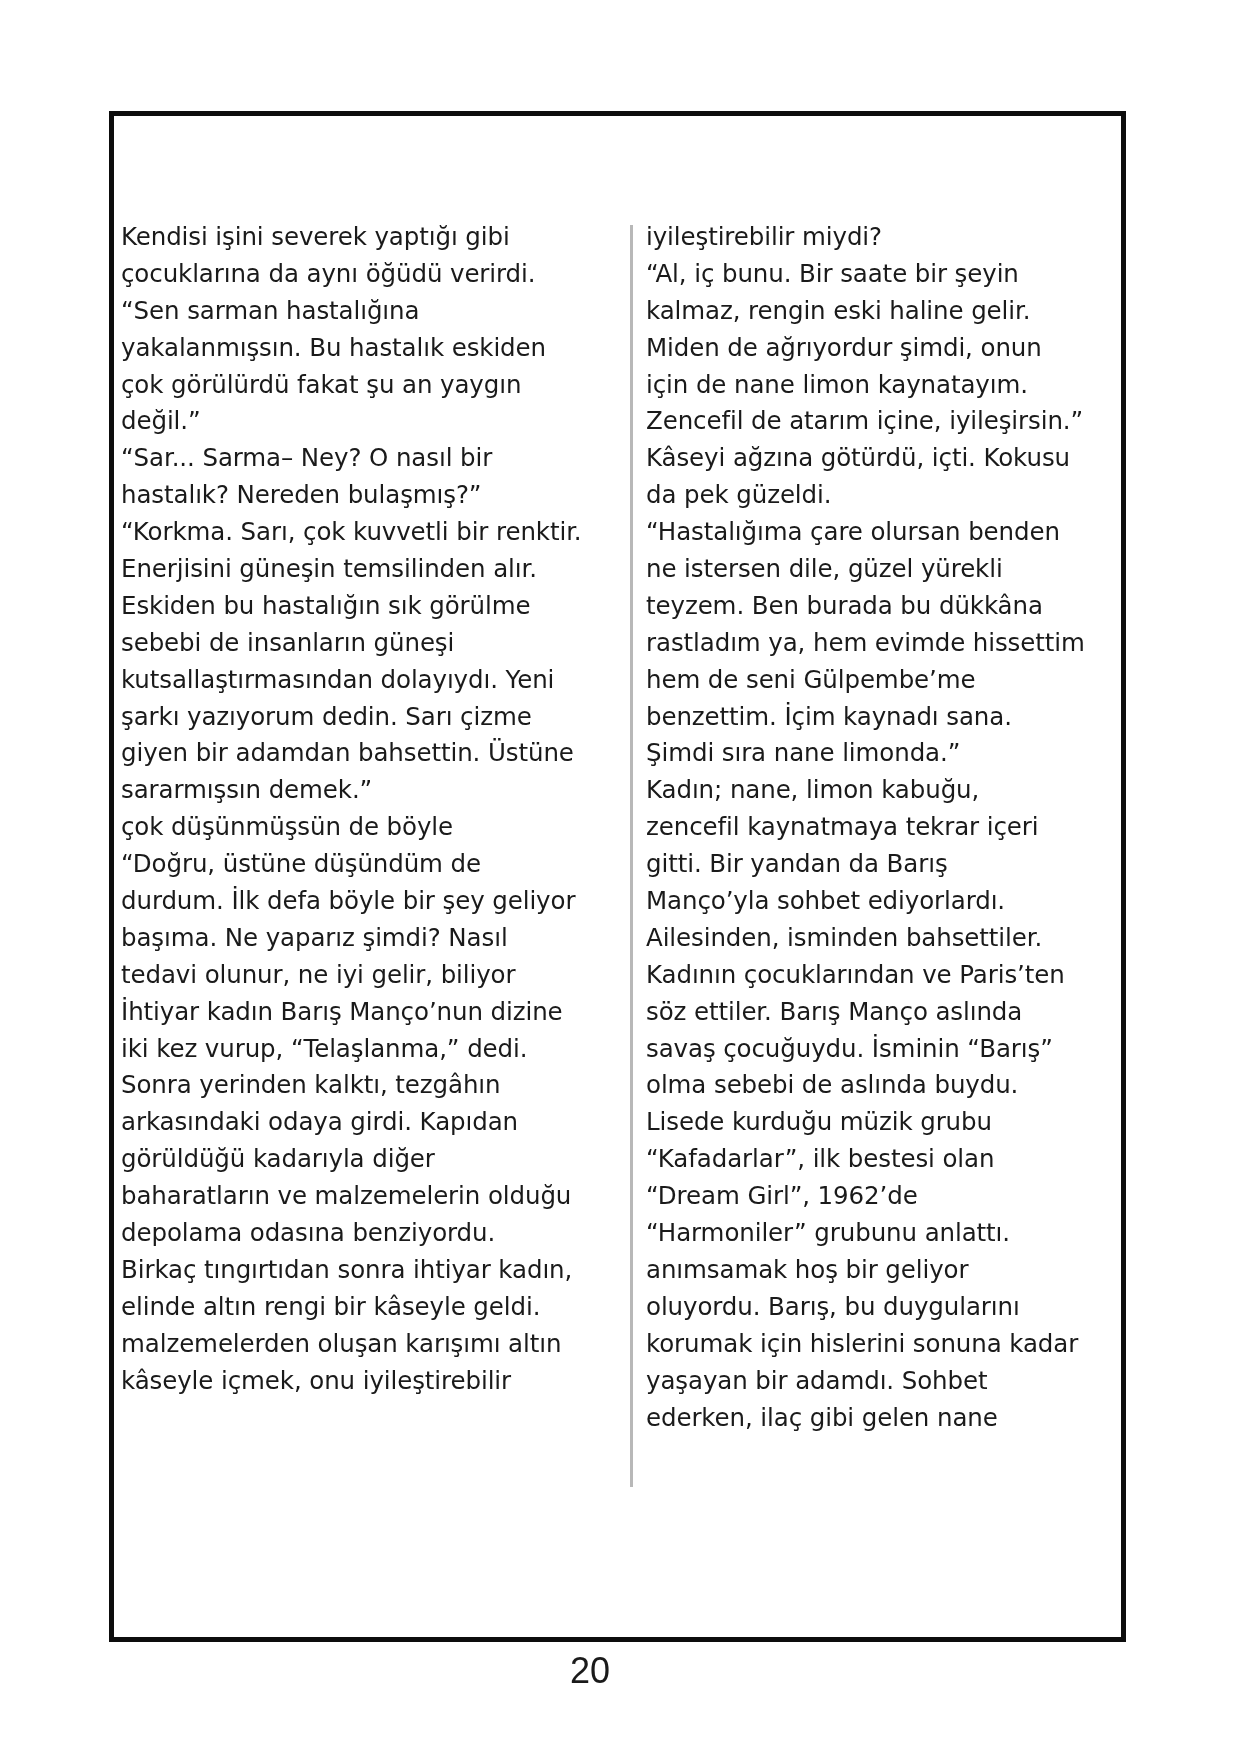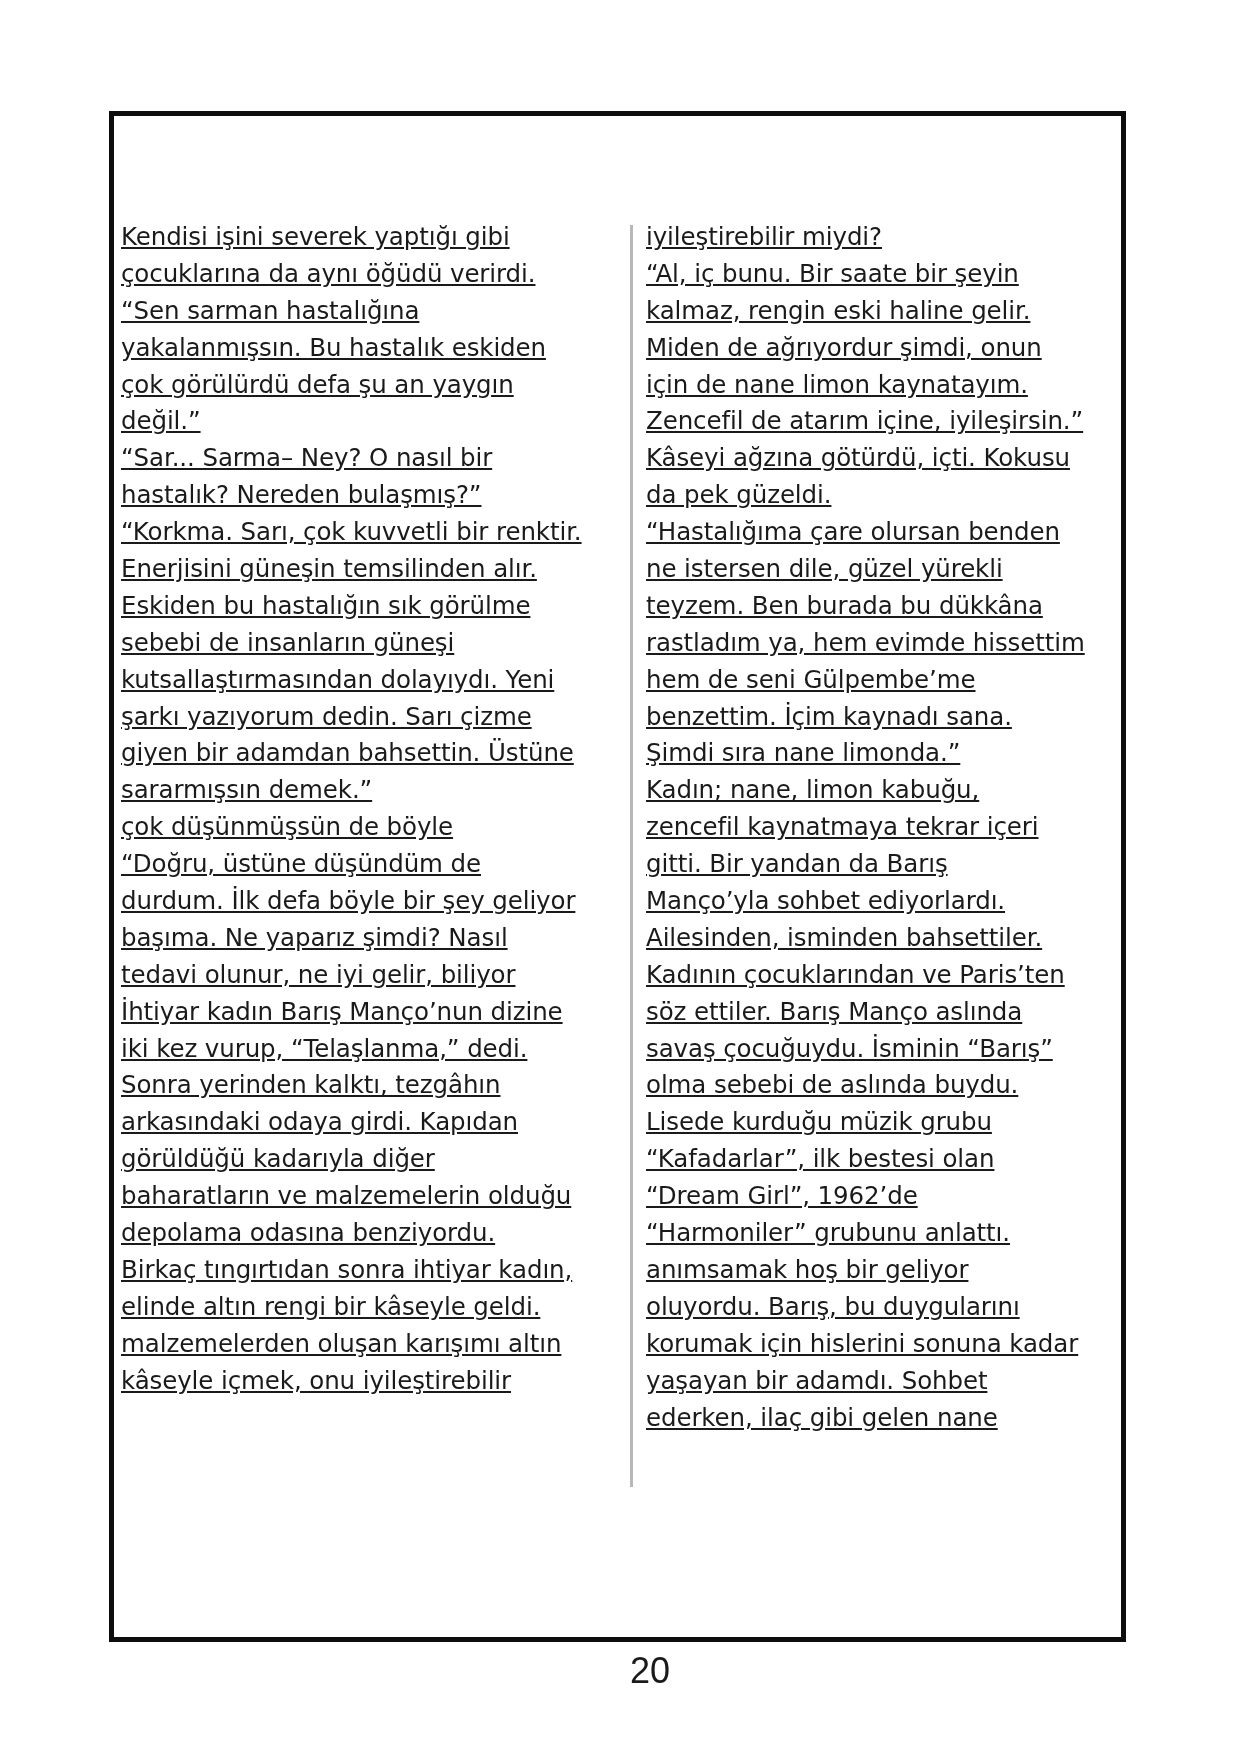--- a/index.html
+++ b/index.html
@@ -24,21 +24,20 @@
       border: 5px solid #0d0d0d;
       box-sizing: content-box;
     }
     .column {
       position: absolute;
       top: 219px;
       font-size: 24.5px;
       line-height: 36.9px;
       letter-spacing: -0.1px;
       white-space: nowrap;
-      text-decoration: underline;
     }
     .col-left {
       left: 121px;
       width: 495px;
     }
     .col-right {
       left: 646px;
       width: 480px;
     }
     .line {
@@ -51,37 +50,37 @@
       top: 225px;
       width: 3px;
       height: 1262px;
       background: #b8b8b8;
     }
     .page-number {
       position: absolute;
       left: 570px;
       top: 1650px;
       width: 100px;
-      text-align: right;
+      text-align: left;
       font-family: "Liberation Sans", sans-serif;
       font-size: 36px;
       color: #1a1a1a;
     }
   </style>
 </head>
 <body>
 
 <div class="frame"></div>
 
 <div class="column col-left">
   <span class="line">Kendisi işini severek yaptığı gibi</span>
   <span class="line">çocuklarına da aynı öğüdü verirdi.</span>
   <span class="line">“Sen sarman hastalığına</span>
   <span class="line">yakalanmışsın. Bu hastalık eskiden</span>
-  <span class="line">çok görülürdü defa şu an yaygın</span>
+  <span class="line">çok görülürdü fakat şu an yaygın</span>
   <span class="line">değil.”</span>
   <span class="line">“Sar... Sarma– Ney? O nasıl bir</span>
   <span class="line">hastalık? Nereden bulaşmış?”</span>
   <span class="line">“Korkma. Sarı, çok kuvvetli bir renktir.</span>
   <span class="line">Enerjisini güneşin temsilinden alır.</span>
   <span class="line">Eskiden bu hastalığın sık görülme</span>
   <span class="line">sebebi de insanların güneşi</span>
   <span class="line">kutsallaştırmasından dolayıydı. Yeni</span>
   <span class="line">şarkı yazıyorum dedin. Sarı çizme</span>
   <span class="line">giyen bir adamdan bahsettin. Üstüne</span>

